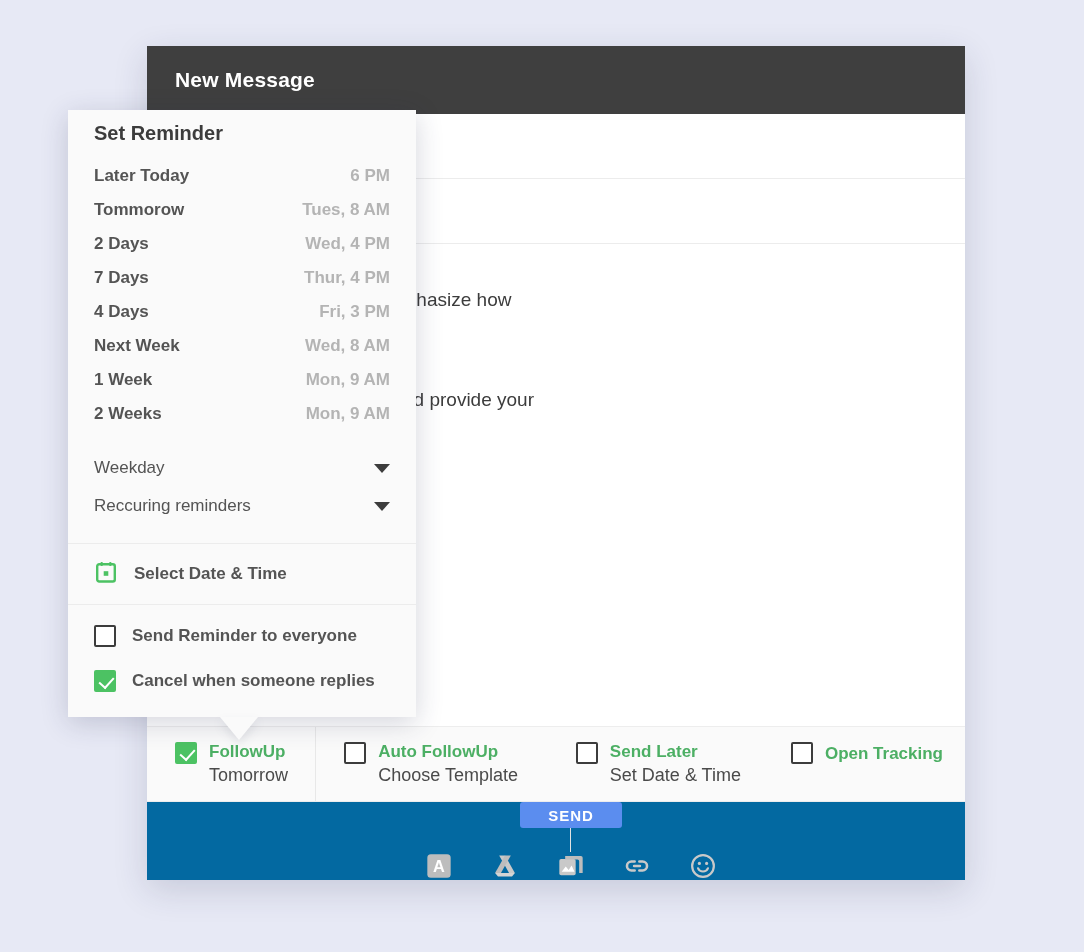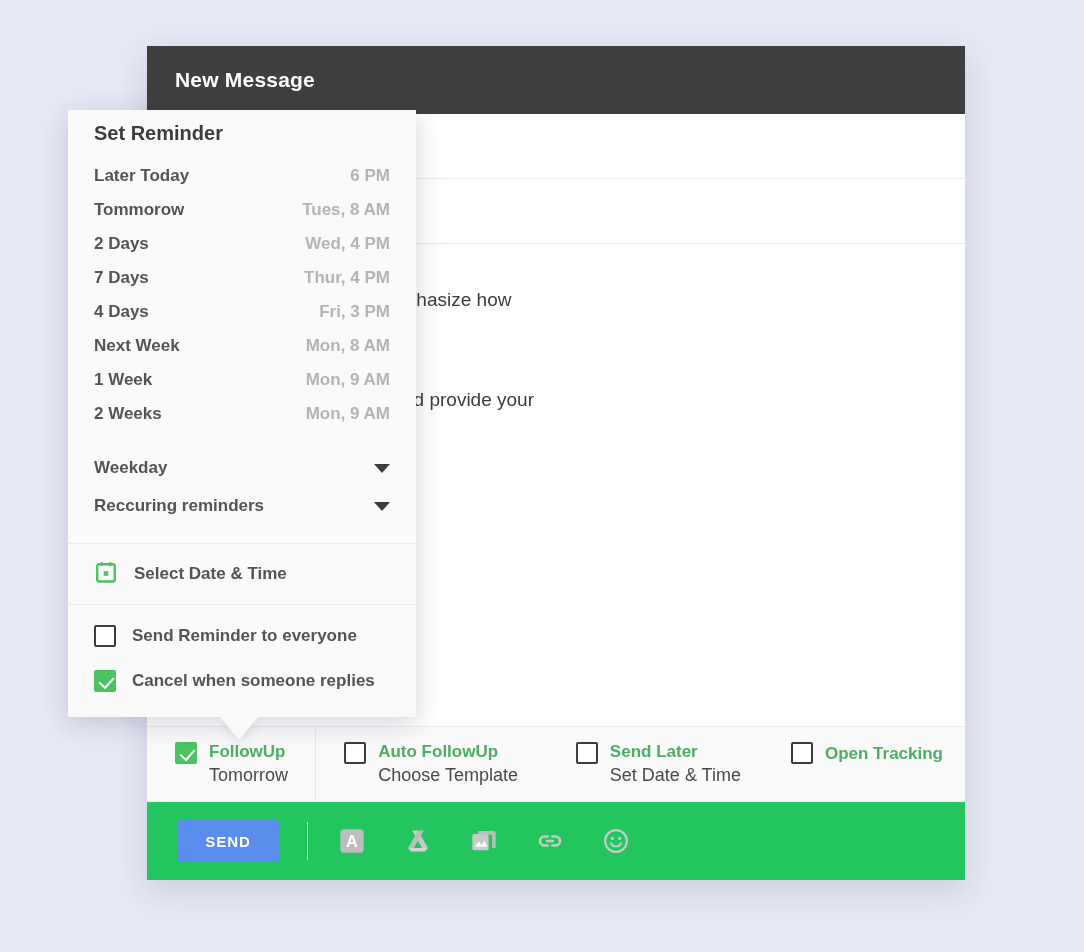--- a/index.html
+++ b/index.html
@@ -117,24 +117,25 @@
     border-width: 0 2.6px 2.6px 0;
     transform: rotate(42deg);
   }
 
   
   #send-row {
     position: absolute;
     left: 0; bottom: 0;
     width: 100%;
     height: 78px;
-    background: #22c55e;
+    background: #0369a1;
     display: flex;
     align-items: center;
     padding-left: 30px;
+    flex-direction: column;
   }
   #send-button {
     background: #5b8def;
     color: #ffffff;
     font-size: 15px;
     font-weight: bold;
     letter-spacing: 1px;
     border: none;
     border-radius: 3px;
     width: 102px;
@@ -180,21 +181,21 @@
   .panel-spacer { height: 18px; }
 
   .expand-row {
     display: flex;
     justify-content: space-between;
     align-items: center;
     padding: 0 26px;
     height: 38px;
     font-size: 17px;
     color: #545454;
-    font-weight: bold;
+    font-weight: normal;
   }
   .caret {
     width: 0; height: 0;
     border-left: 8px solid transparent;
     border-right: 8px solid transparent;
     border-top: 9px solid #3c3c3c;
   }
 
   .panel-divider { height: 1px; background: #ececec; }
 
@@ -370,21 +371,21 @@
   <div class="reminder-row">
     <span class="reminder-label">7 Days</span>
     <span class="reminder-time">Thur, 4 PM</span>
   </div>
   <div class="reminder-row">
     <span class="reminder-label">4 Days</span>
     <span class="reminder-time">Fri, 3 PM</span>
   </div>
   <div class="reminder-row">
     <span class="reminder-label">Next Week</span>
-    <span class="reminder-time">Mon, 8 AM</span>
+    <span class="reminder-time">Wed, 8 AM</span>
   </div>
   <div class="reminder-row">
     <span class="reminder-label">1 Week</span>
     <span class="reminder-time">Mon, 9 AM</span>
   </div>
   <div class="reminder-row">
     <span class="reminder-label">2 Weeks</span>
     <span class="reminder-time">Mon, 9 AM</span>
   </div>
 

